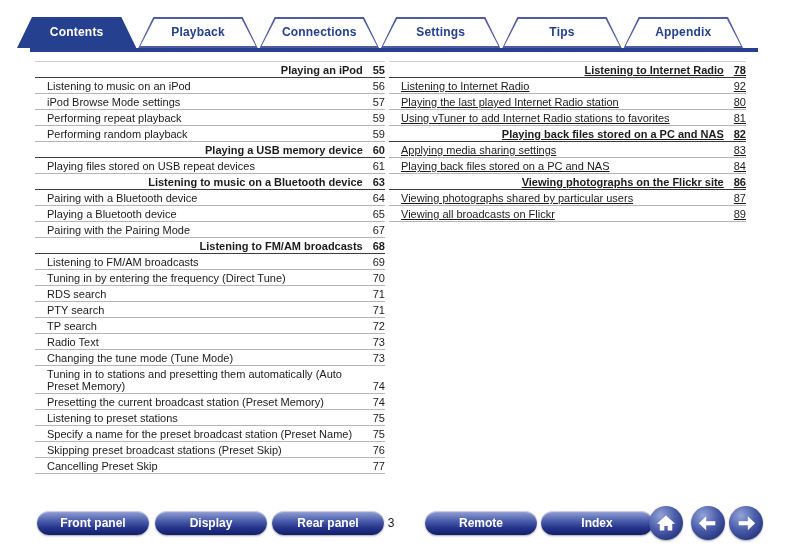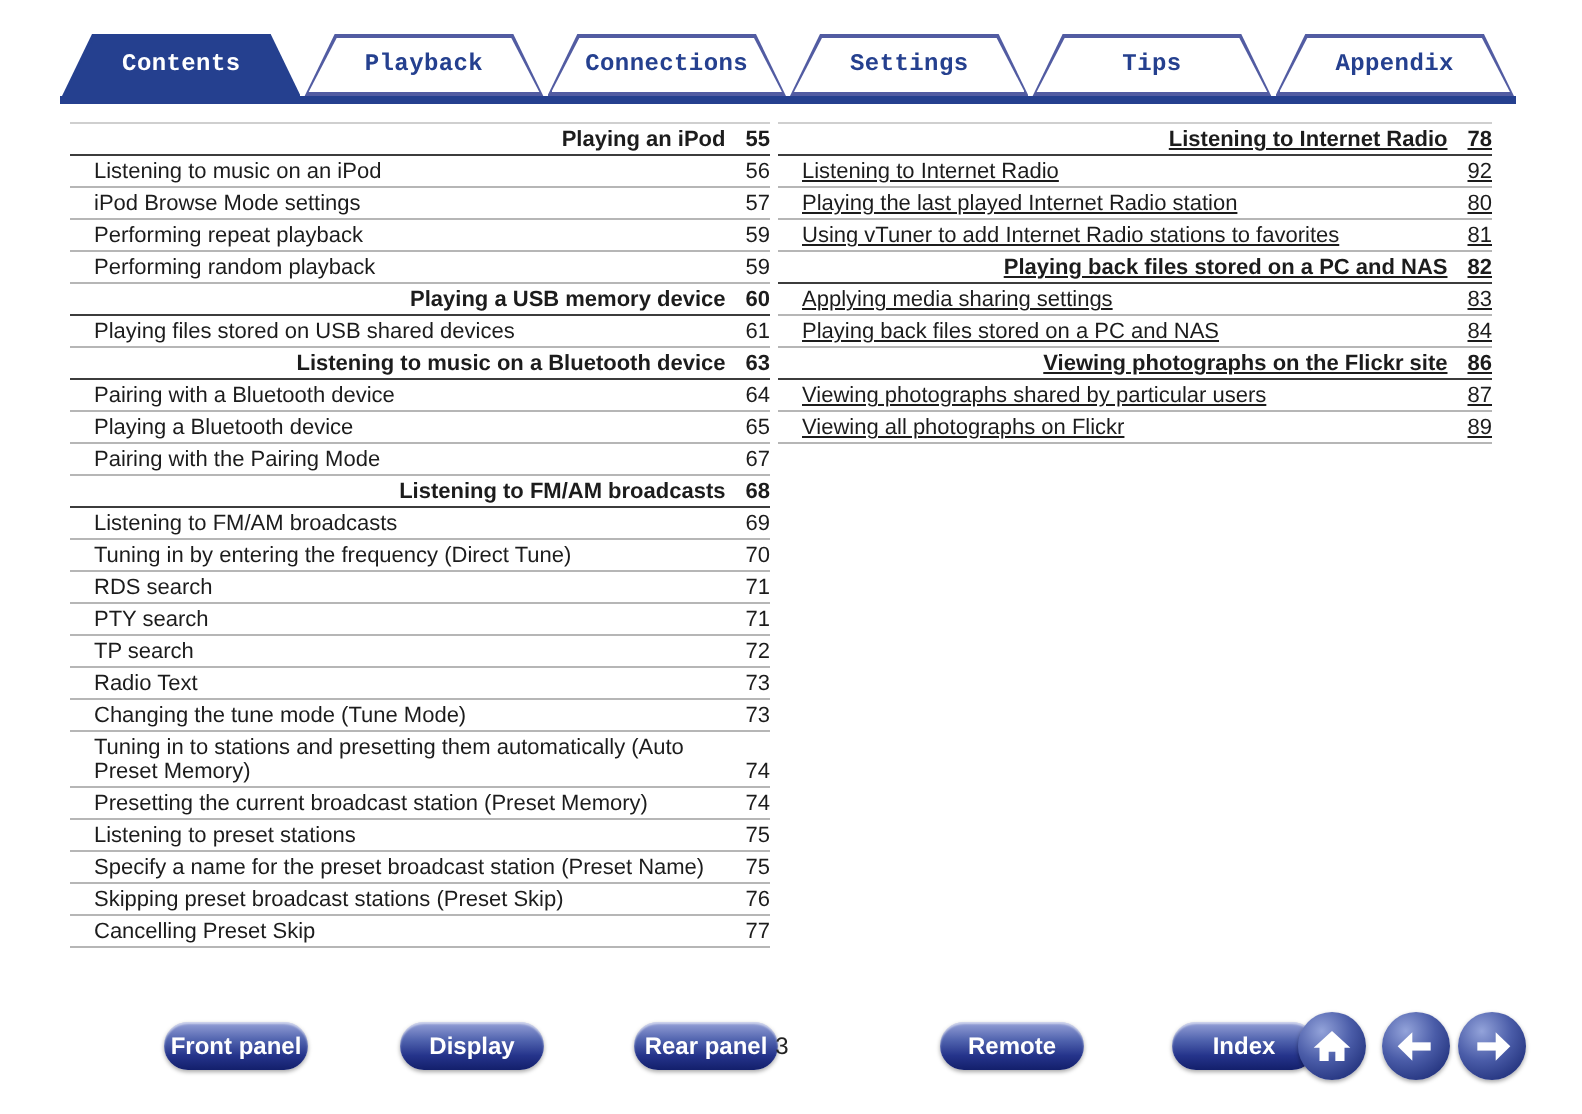--- a/index.html
+++ b/index.html
@@ -8,23 +8,22 @@
     position:relative;
     width:791px; height:557px;
     background:#ffffff;
     font-family:"Liberation Sans", sans-serif;
     overflow:hidden;
     color:#1c1c1c;
   }
 
   
   #tab-bar{
-    position:absolute; left:30px; width:728px; top:17px; height:31px;
+    position:absolute; left:16px; width:728px; top:17px; height:31px;
     display:flex;
-    font-family:Liberation Mono, monospace;
   }
   .tab{ position:relative; flex:1; margin:0 1px; cursor:pointer; }
   .tab-bg{
     position:absolute; inset:0;
     background:#525ca2;
     clip-path:polygon(15px 0, calc(100% - 15px) 0, 100% 100%, 0 100%);
     border-radius:6px 6px 0 0;
   }
   .tab-bg::after{
     content:""; position:absolute; inset:2px;
@@ -61,28 +60,27 @@
     font-weight:bold;
     border-bottom-color:#3c3c3c;
     text-align:right;
   }
   .toc-row.item .toc-title{ padding-left:12px; }
   .toc-title{ flex:1; }
   .toc-page{ margin-left:10px; white-space:nowrap; }
 
   
   .pill{
-    position:absolute; top:511px; height:24px; width:72px;
+    position:absolute; top:511px; height:24px; width:112px;
     border-radius:12px;
     background:linear-gradient(180deg,#97a2d8 0%,#5063ae 38%,#25348b 70%,#131f6b 100%);
     color:#ffffff; font-weight:bold; font-size:12px;
     text-align:center; line-height:24px;
     box-shadow:inset 0 1px 1px rgba(255,255,255,.55), 0 1px 2px rgba(0,0,0,.35);
     cursor:pointer;
-    margin-left:45px;
   }
   #btn-front  { left:37px;  }
   #btn-display{ left:155px; }
   #btn-rear   { left:272px; }
   #btn-remote { left:425px; }
   #btn-index  { left:541px; }
   #footer-page{
     position:absolute; left:383px; top:516px; width:16px;
     text-align:center; font-size:12px; color:#222;
   }
@@ -161,21 +159,21 @@
       <span class="toc-title">Performing random playback</span>
       <span class="toc-page">59</span>
     </div>
 
     <div class="toc-row section">
       <span class="toc-title">Playing a USB memory device</span>
       <span class="toc-page">60</span>
     </div>
 
     <div class="toc-row item">
-      <span class="toc-title">Playing files stored on USB shared devices</span>
+      <span class="toc-title">Playing files stored on USB repeat devices</span>
       <span class="toc-page">61</span>
     </div>
 
     <div class="toc-row section">
       <span class="toc-title">Listening to music on a Bluetooth device</span>
       <span class="toc-page">63</span>
     </div>
 
     <div class="toc-row item">
       <span class="toc-title">Pairing with a Bluetooth device</span>
@@ -304,21 +302,21 @@
       <span class="toc-title">Viewing photographs on the Flickr site</span>
       <span class="toc-page">86</span>
     </div>
 
     <div class="toc-row item">
       <span class="toc-title">Viewing photographs shared by particular users</span>
       <span class="toc-page">87</span>
     </div>
 
     <div class="toc-row item">
-      <span class="toc-title">Viewing all photographs on Flickr</span>
+      <span class="toc-title">Viewing all broadcasts on Flickr</span>
       <span class="toc-page">89</span>
     </div>
   </div>
 
 <div class="pill" id="btn-front">Front panel</div>
 <div class="pill" id="btn-display">Display</div>
 <div class="pill" id="btn-rear">Rear panel</div>
 <div id="footer-page">3</div>
 <div class="pill" id="btn-remote">Remote</div>
 <div class="pill" id="btn-index">Index</div>

